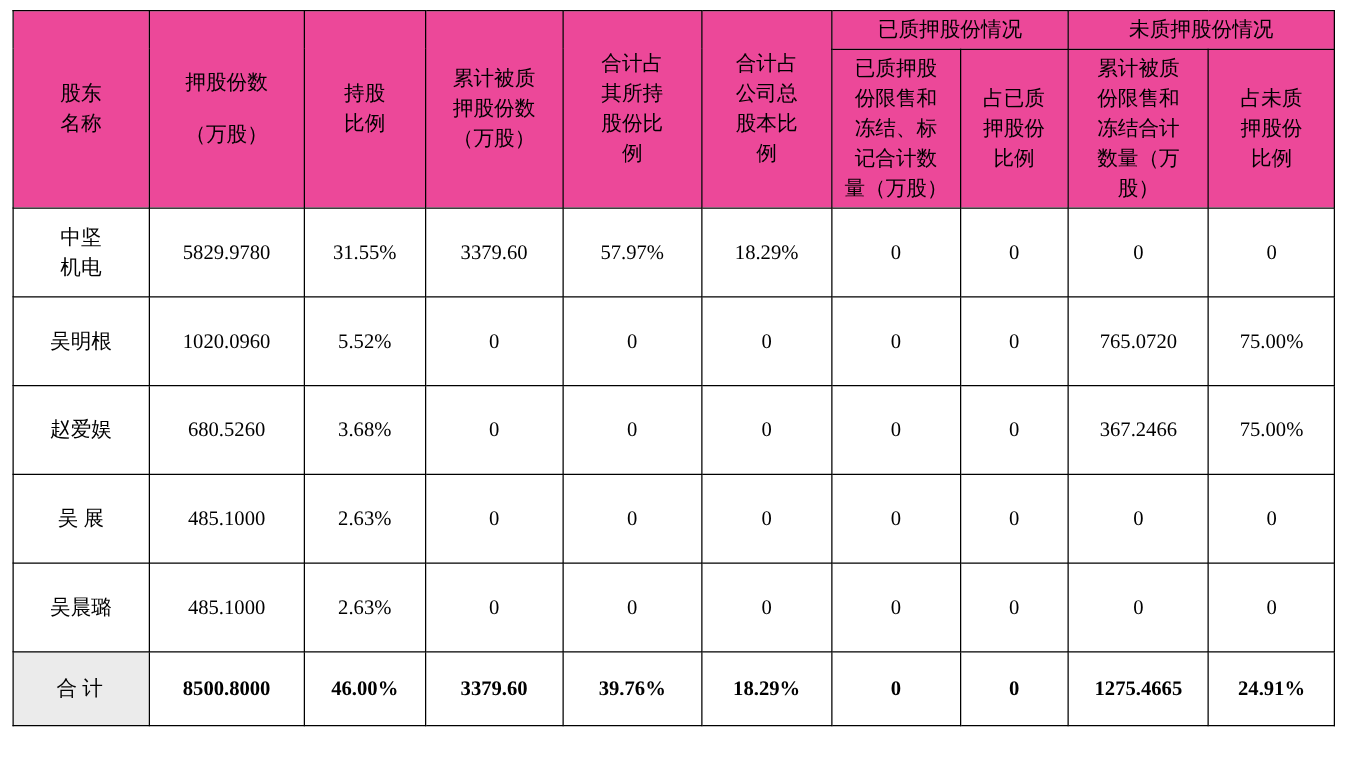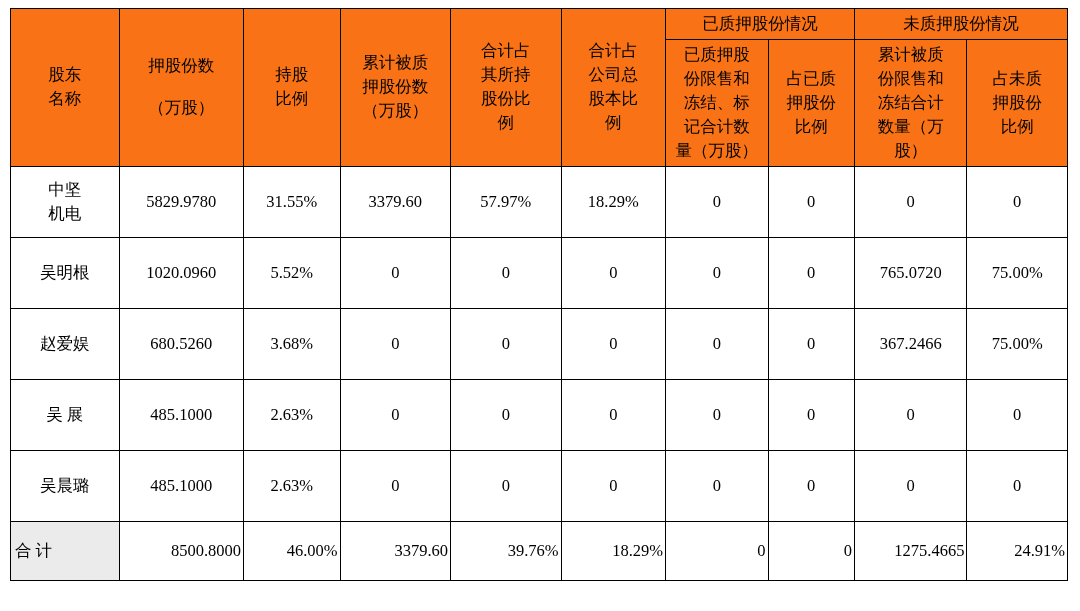--- a/index.html
+++ b/index.html
@@ -33,48 +33,47 @@
     font-weight: normal;
     font-size: 16.5px;
     line-height: 1.45;
     text-align: center;
     vertical-align: middle;
     padding: 3px 2px;
     word-break: break-all;
   }
   
   thead td, thead th {
-    background: #f97316;
+    background: #ec4899;
   }
   .hdr-tall {
     height: 100px;
   }
   .name-cell {
     text-align: left;
     padding-left: 12px;
   }
   .hdr-name {
     text-align: left;
     padding-left: 12px;
     line-height: 2.6;
     margin-top: 48px;
   }
   tbody td {
     height: 64px;
     background: #ffffff;
   }
   tbody tr.total-row td {
-    font-weight: normal;
+    font-weight: bold;
     height: 52px;
-    text-align: right;
   }
   tbody tr.total-row td.total-label {
     background: #ebebeb;
     font-weight: normal;
-    text-align: left;
+    text-align: center;
     padding-left: 4px;
     letter-spacing: 4px;
     margin-left: 31px;
   }
   
   col.c0 { width: 108px; }
   col.c1 { width: 124px; }
   col.c2 { width: 96px; }
   col.c3 { width: 110px; }
   col.c4 { width: 110px; }

